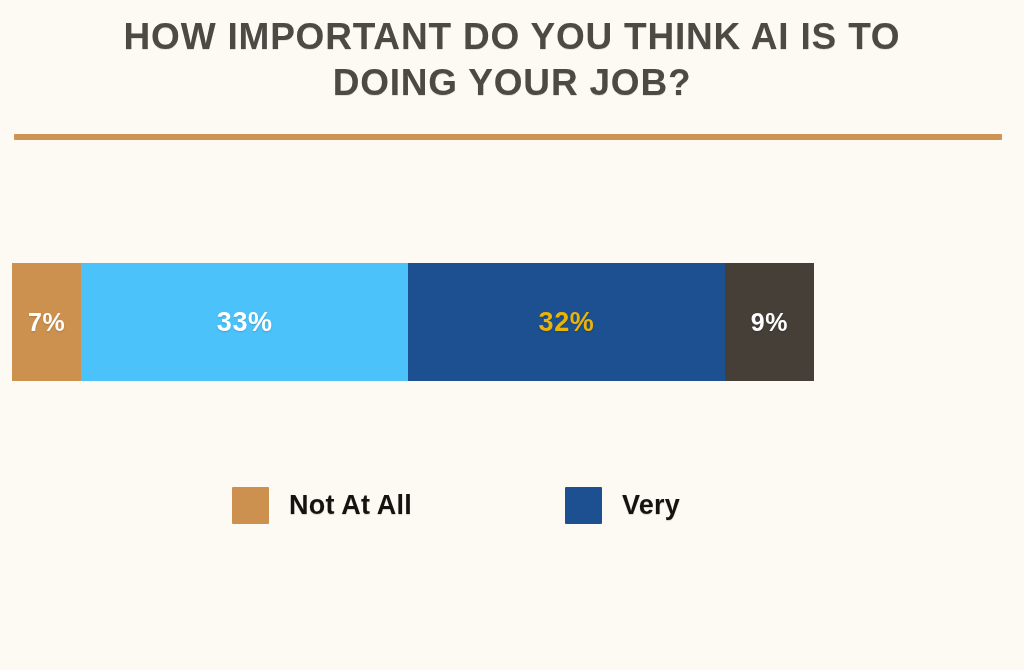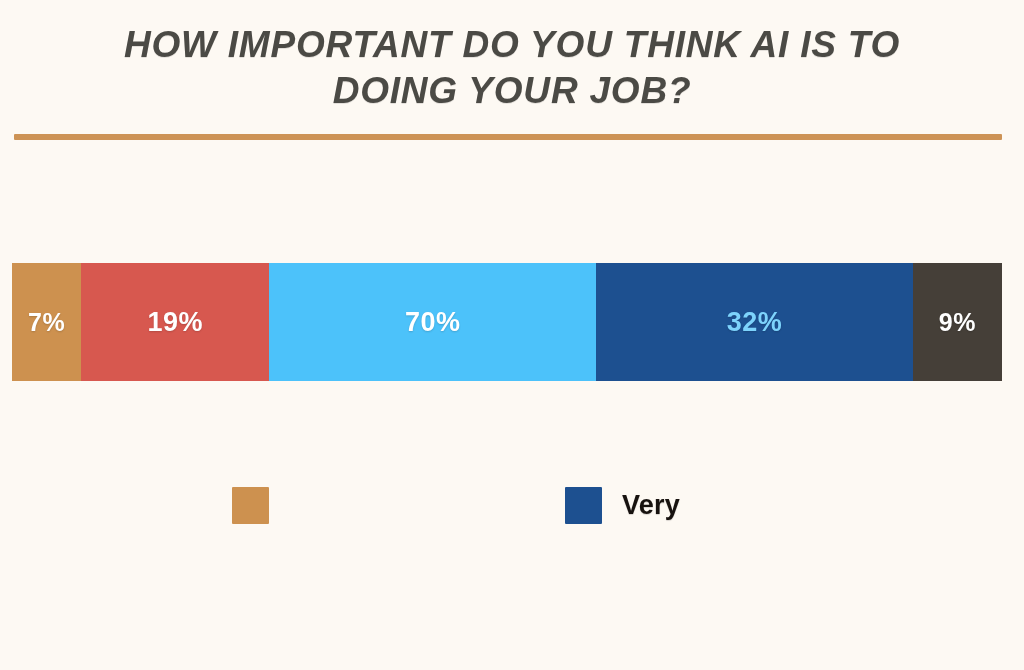--- a/index.html
+++ b/index.html
@@ -10,23 +10,22 @@
     width: 1024px;
     height: 670px;
     background: #fdf9f3;
     font-family: "Liberation Sans", sans-serif;
     overflow: hidden;
     position: relative;
   }
 
   
   .title-block {
-    padding-top: 22px;
+    padding-top: 14px;
     text-align: center;
-    font-style: italic;
   }
   .chart-title {
     margin: 0;
     font-family: "Liberation Sans", sans-serif;
     font-size: 37px;
     line-height: 1.23;
     font-weight: bold;
     letter-spacing: 0.8px;
     color: #4b4a45;
     text-transform: uppercase;
@@ -124,39 +123,37 @@
 
 <div class="rule-wrap">
   <div class="rule" style="background-color: rgb(205, 147, 85);"></div>
 </div>
 
 <div class="bar-wrap">
   <div class="stacked-bar" id="stacked-bar">
     <div class="seg" style="flex: 0 0 7%; background-color: rgb(205, 145, 79);">
       <span class="seg-label small" style="color: rgb(255, 255, 255);">7%</span>
     </div>
-    <div class="seg" style="flex: 0 0 19%; background-color: rgb(215, 88, 79);">
-      <span class="seg-label" style="color: rgb(255, 255, 255);">19%</span>
-    </div>
     <div class="seg" style="flex: 0 0 33%; background-color: rgb(76, 194, 250);">
-      <span class="seg-label" style="color: rgb(255, 255, 255);">70%</span>
+      <span class="seg-label" style="color: rgb(255, 255, 255);">33%</span>
     </div>
     <div class="seg" style="flex: 0 0 32%; background-color: rgb(29, 80, 144);">
-      <span class="seg-label" style="color: #7dd3fc;">32%</span>
+      <span class="seg-label" style="color: #eab308;">32%</span>
     </div>
     <div class="seg" style="flex: 0 0 9%; background-color: rgb(69, 63, 56);">
       <span class="seg-label small" style="color: rgb(255, 255, 255);">9%</span>
     </div>
   </div>
 </div>
 
 <div class="legend">
 
   <div class="legend-item">
     <span class="legend-swatch" style="background:#cd914f"></span>
+    <span class="legend-text">Not At All</span>
   </div>
 
   <div class="legend-item">
     <span class="legend-swatch" style="background:#1d5090"></span>
     <span class="legend-text">Very</span>
   </div>
 
 </div>
 
 </body></html>

